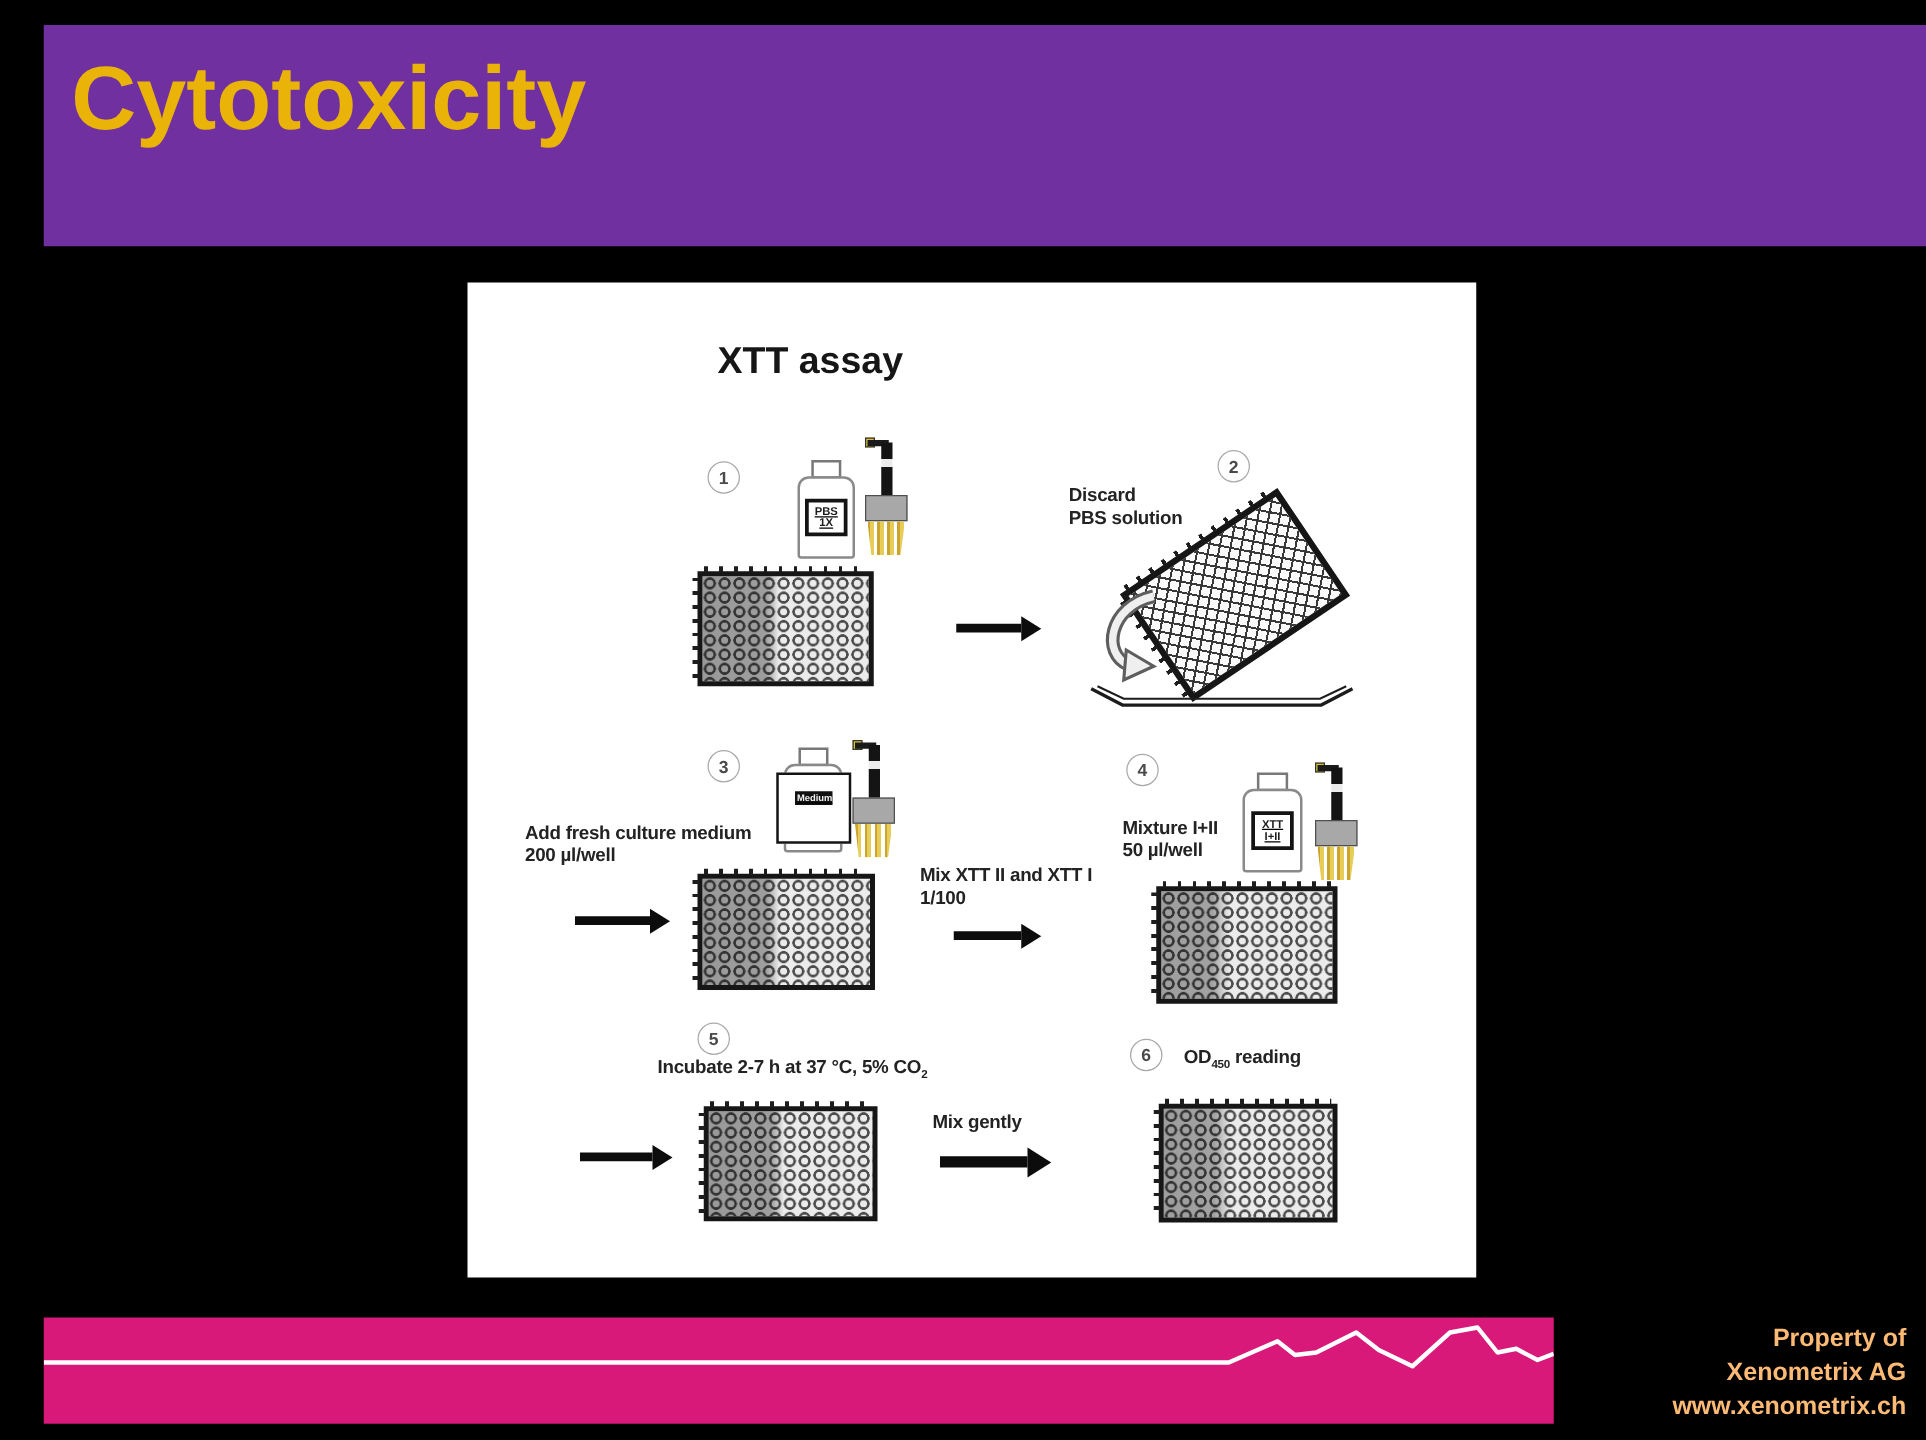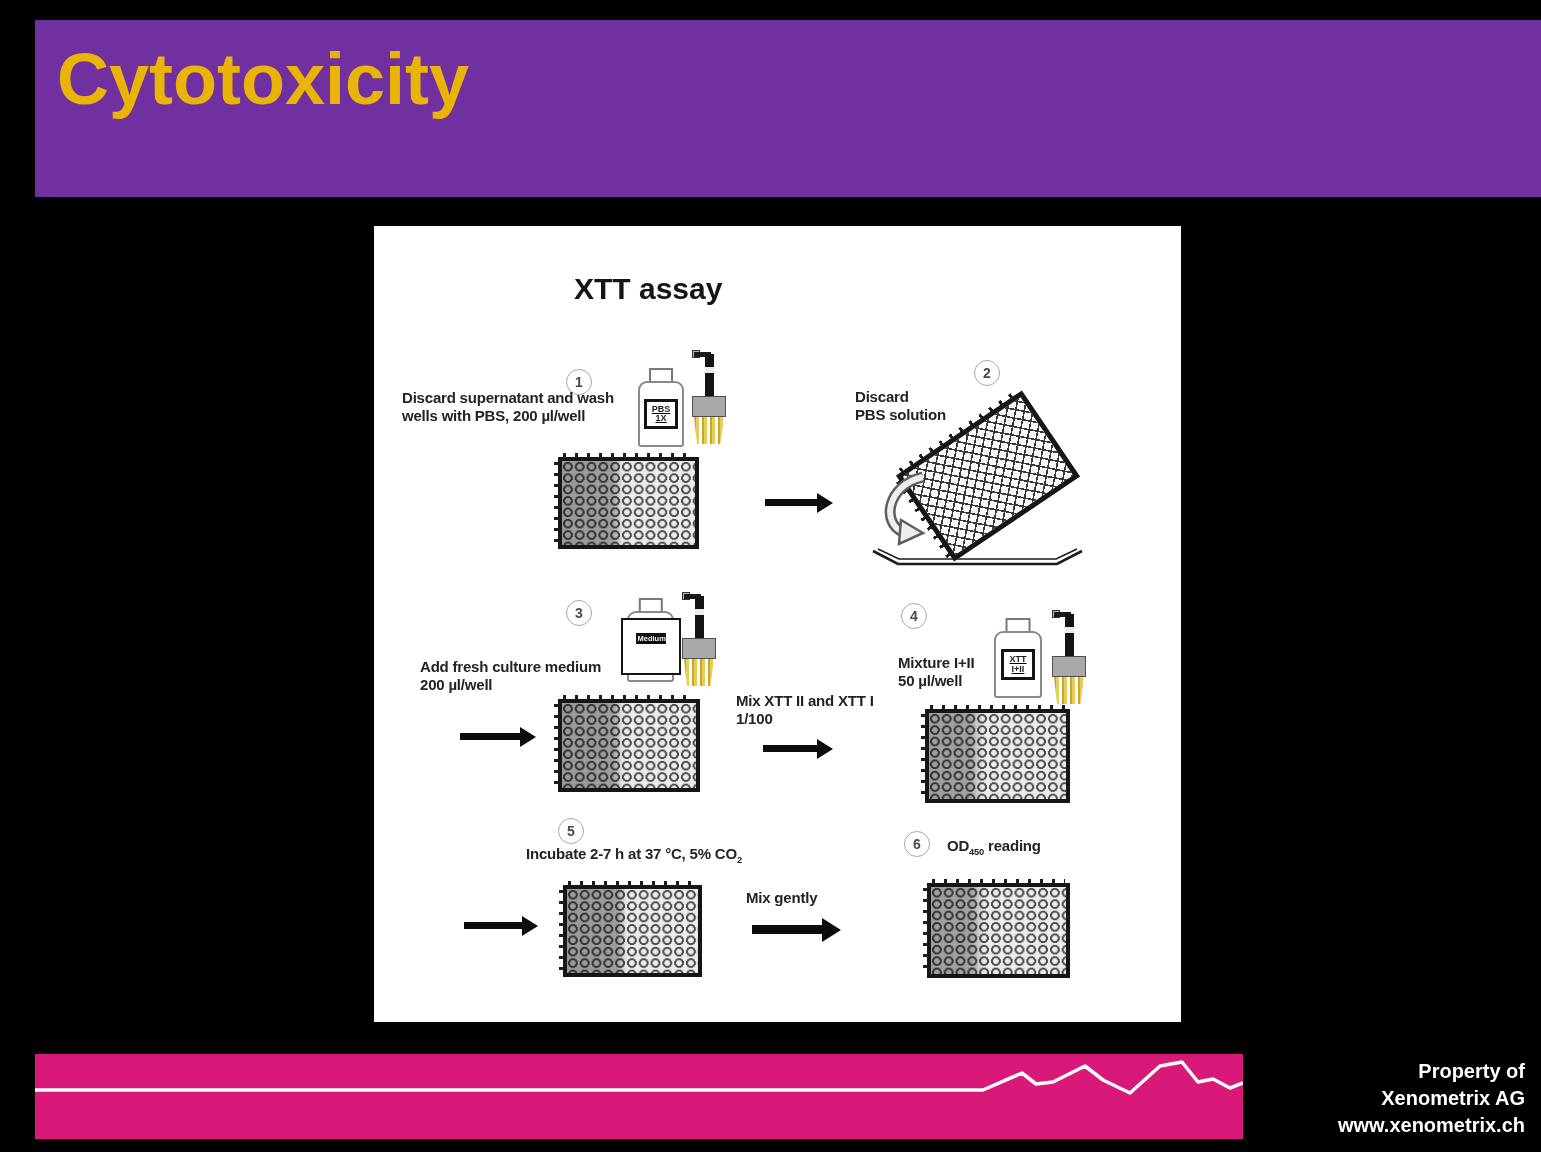--- a/index.html
+++ b/index.html
@@ -69,42 +69,38 @@
   .pipette .knob{position:absolute;left:0;top:-2px;width:6px;height:6px;background:#d8c13a;border:1px solid #333;}
   .pipette .shaft{position:absolute;left:13px;top:2px;width:9px;height:44px;
       background:linear-gradient(#141414 0 30%,#ececec 30% 44%,#141414 44% 100%);}
   .pipette .head{position:absolute;left:0;top:44px;width:34px;height:21px;background:#a8a8a8;border:1px solid #4f4f4f;box-sizing:border-box;}
   .pipette .tips{position:absolute;left:2px;top:65px;width:30px;height:27px;
       background-image:repeating-linear-gradient(90deg,#caa42c 0 2px,#e7cc57 2px 5px,transparent 5px 8px);
       clip-path:polygon(0 0,100% 0,88% 100%,10% 100%);}
 
   
   .footer-bar{position:absolute;left:35px;top:1054px;width:1208px;height:85px;background:#D8197A;}
-  .footer-text{position:absolute;right:16px;top:1058px;width:400px;text-align:right;color:#ffffff;
+  .footer-text{position:absolute;right:16px;top:1058px;width:400px;text-align:right;color:#fdba74;
       font-size:20px;font-weight:700;line-height:27px;}
   .footer-text span{display:block;}
 
   svg{display:block;}
 </style>
 </head>
 <body>
 
 <div class="header-bar">
   <div class="header-title">Cytotoxicity</div>
 </div>
 
 <div class="panel">
 
   <div class="dtitle">XTT assay</div>
 
   <div class="stepnum" style="left:192px;top:143px;">1</div>
-  <div class="dtext" style="left:28px;top:163px;width:250px;">
-    <span>Discard supernatant and wash</span>
-    <span>wells with PBS,  200 µl/well</span>
-  </div>
   <div class="bottle" style="left:264px;top:142px;width:46px;height:79px;">
     <span class="cap"></span>
     <div class="body">
       <div class="label">
         <span>PBS</span>
         <span>1X</span>
       </div>
     </div>
   </div>
   <div class="pipette" style="left:318px;top:126px;">

